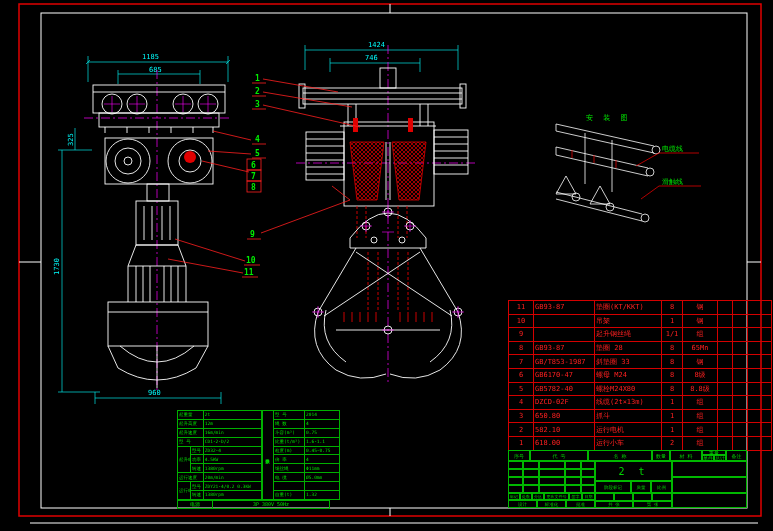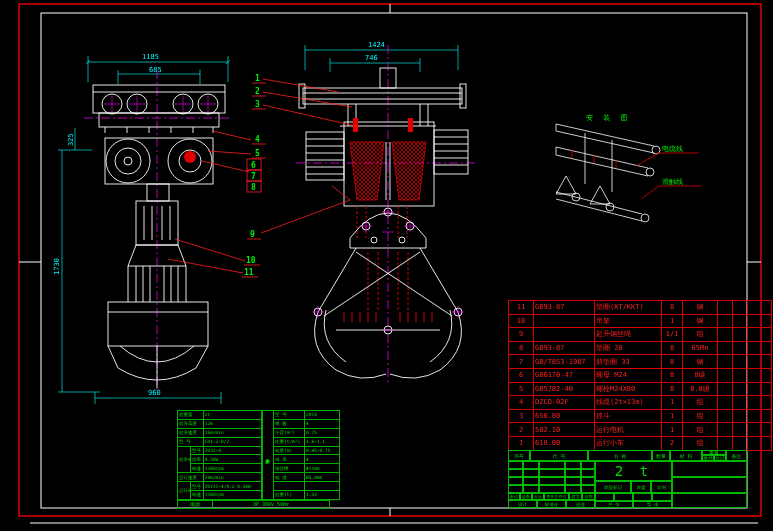--- a/index.html
+++ b/index.html
@@ -489,21 +489,21 @@
   <div class="cell" style="left:12px;top:32px;width:12px;height:7px;font-size:4px">处数</div>
   <div class="cell" style="left:24px;top:32px;width:12px;height:7px;font-size:4px">分区</div>
   <div class="cell" style="left:36px;top:32px;width:25px;height:7px;font-size:4px">更改文件号</div>
   <div class="cell" style="left:61px;top:32px;width:13px;height:7px;font-size:4px">签字</div>
   <div class="cell" style="left:74px;top:32px;width:13px;height:7px;font-size:4px">日期</div>
 
   <div class="cell" style="left:0;top:39px;width:29px;height:8px;font-size:4.5px">设计</div>
   <div class="cell" style="left:29px;top:39px;width:29px;height:8px;font-size:4.5px">标准化</div>
   <div class="cell" style="left:58px;top:39px;width:29px;height:8px;font-size:4.5px">批准</div>
 
-  <div class="cell" style="left:87px;top:0;width:77px;height:20px;font-size:14px;letter-spacing:4px">2 t</div>
+  <div class="cell" style="left:87px;top:0;width:77px;height:20px;font-size:10px;letter-spacing:4px">2 t</div>
 
   <div class="cell" style="left:87px;top:20px;width:36px;height:12px;font-size:4.5px">阶段标记</div>
   <div class="cell" style="left:123px;top:20px;width:20px;height:12px;font-size:4.5px">质量</div>
   <div class="cell" style="left:143px;top:20px;width:21px;height:12px;font-size:4.5px">比例</div>
 
   <div class="cell" style="left:87px;top:32px;width:19px;height:8px"></div>
   <div class="cell" style="left:106px;top:32px;width:19px;height:8px"></div>
   <div class="cell" style="left:125px;top:32px;width:19px;height:8px"></div>
   <div class="cell" style="left:144px;top:32px;width:20px;height:8px"></div>
 

